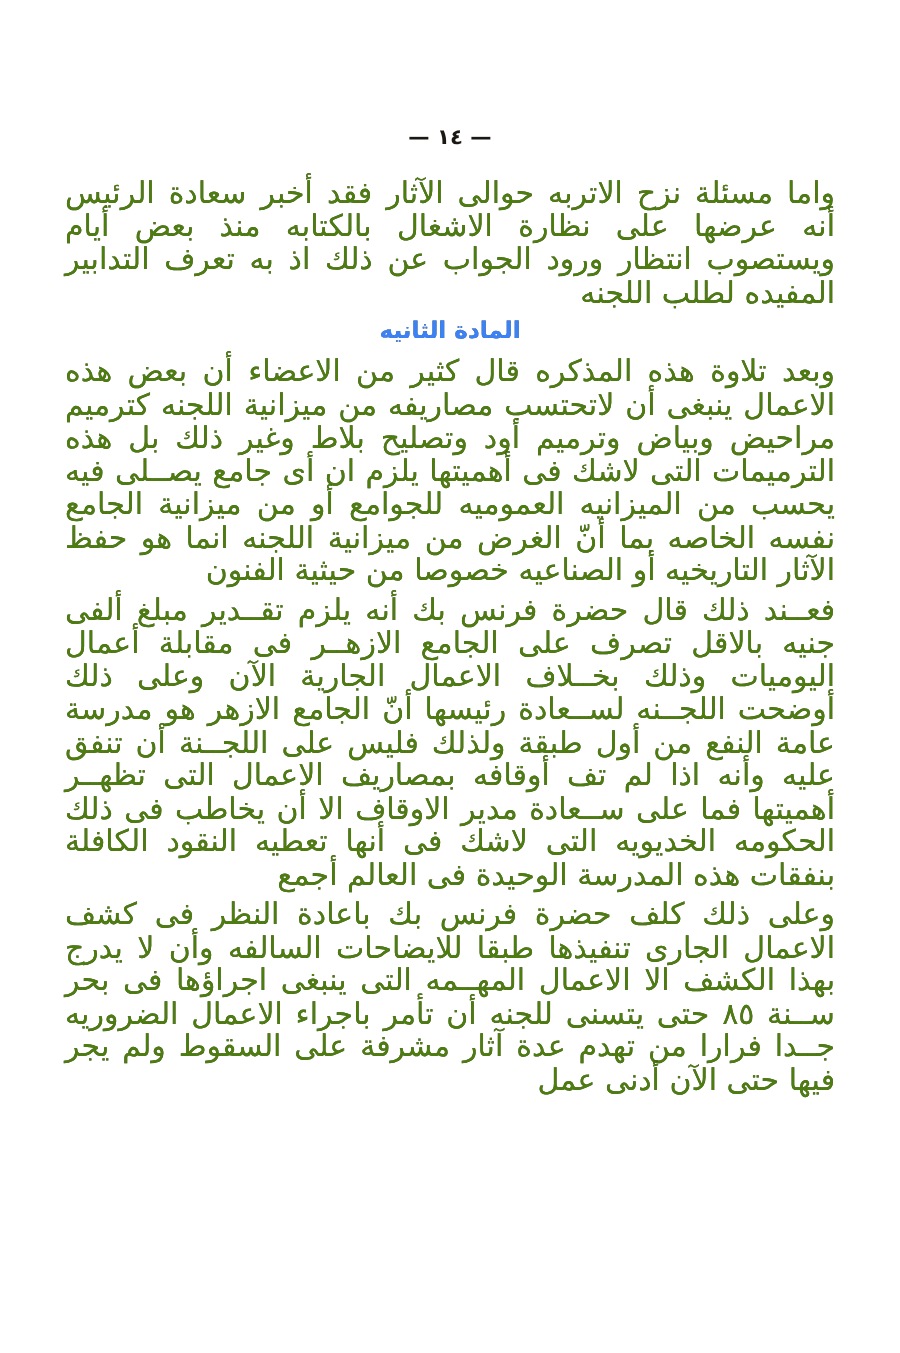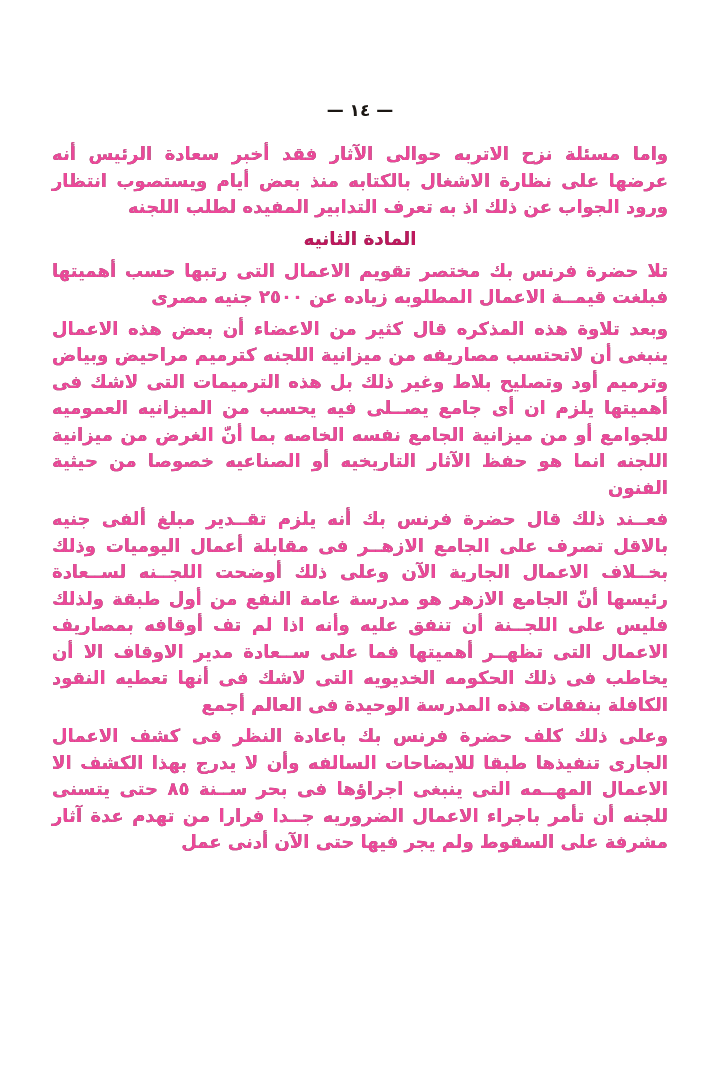--- a/index.html
+++ b/index.html
@@ -34,57 +34,56 @@
   }
   .content {
     position: absolute;
     top: 121px;
     right: 52px;
     width: 616px;
     direction: rtl;
   }
   .para {
     margin: 0 0 5px 0;
-    font-size: 18px;
-    font-weight: 700;
+    font-size: 24px;
+    font-weight: 400;
     line-height: 26.5px;
     text-align: justify;
     text-align-last: right;
-    color: #ec4899;
+    color: #4d7c0f;
     
     text-shadow: 0 0 0.5px rgba(23, 19, 15, 0.75);
   }
   .para.spaced-before {
     margin-top: 11px;
   }
   .heading {
     margin: 4px 0 6px 0;
     font-size: 18.5px;
     font-weight: 700;
     line-height: 26px;
     text-align: center;
-    color: #be185d;
+    color: #3b82f6;
     text-shadow: 0 0 0.5px rgba(23, 19, 15, 0.75);
   }
 </style>
 </head>
 <body>
 
 <div class="page">
 
   <div class="page-number">— ١٤ —</div>
 
   <div class="content">
 
     <p class="para">واما مسئلة نزح الاتربه حوالى الآثار فقد أخبر سعادة الرئيس أنه عرضها على نظارة الاشغال بالكتابه منذ بعض أيام ويستصوب انتظار ورود الجواب عن ذلك اذ به تعرف التدابير المفيده لطلب اللجنه</p>
 
     <h2 class="heading">المادة الثانيه</h2>
 
 
-    <p class="para">تلا حضرة فرنس بك مختصر تقويم الاعمال التى رتبها حسب أهميتها فبلغت قيمــة الاعمال المطلوبه زياده عن ٢٥٠٠ جنيه مصرى</p>
 
 
     <p class="para">وبعد تلاوة هذه المذكره قال كثير من الاعضاء أن بعض هذه الاعمال ينبغى أن لاتحتسب مصاريفه من ميزانية اللجنه كترميم مراحيض وبياض وترميم أود وتصليح بلاط وغير ذلك بل هذه الترميمات التى لاشك فى أهميتها يلزم ان أى جامع يصــلى فيه يحسب من الميزانيه العموميه للجوامع أو من ميزانية الجامع نفسه الخاصه بما أنّ الغرض من ميزانية اللجنه انما هو حفظ الآثار التاريخيه أو الصناعيه خصوصا من حيثية الفنون</p>
 
     <p class="para">فعــند ذلك قال حضرة فرنس بك أنه يلزم تقــدير مبلغ ألفى جنيه بالاقل تصرف على الجامع الازهــر فى مقابلة أعمال اليوميات وذلك بخــلاف الاعمال الجارية الآن وعلى ذلك أوضحت اللجــنه لســعادة رئيسها أنّ الجامع الازهر هو مدرسة عامة النفع من أول طبقة ولذلك فليس على اللجــنة أن تنفق عليه وأنه اذا لم تف أوقافه بمصاريف الاعمال التى تظهــر أهميتها فما على ســعادة مدير الاوقاف الا أن يخاطب فى ذلك الحكومه الخديويه التى لاشك فى أنها تعطيه النقود الكافلة بنفقات هذه المدرسة الوحيدة فى العالم أجمع</p>
 
 
     <p class="para">وعلى ذلك كلف حضرة فرنس بك باعادة النظر فى كشف الاعمال الجارى تنفيذها طبقا للايضاحات السالفه وأن لا يدرج بهذا الكشف الا الاعمال المهــمه التى ينبغى اجراؤها فى بحر ســنة ٨٥ حتى يتسنى للجنه أن تأمر باجراء الاعمال الضروريه جــدا فرارا من تهدم عدة آثار مشرفة على السقوط ولم يجر فيها حتى الآن أدنى عمل</p>
 
   </div>

